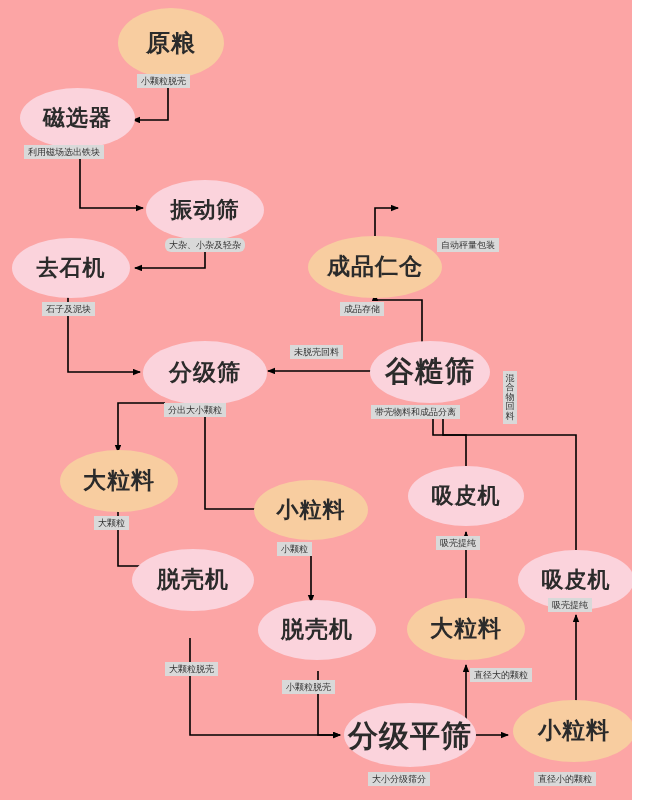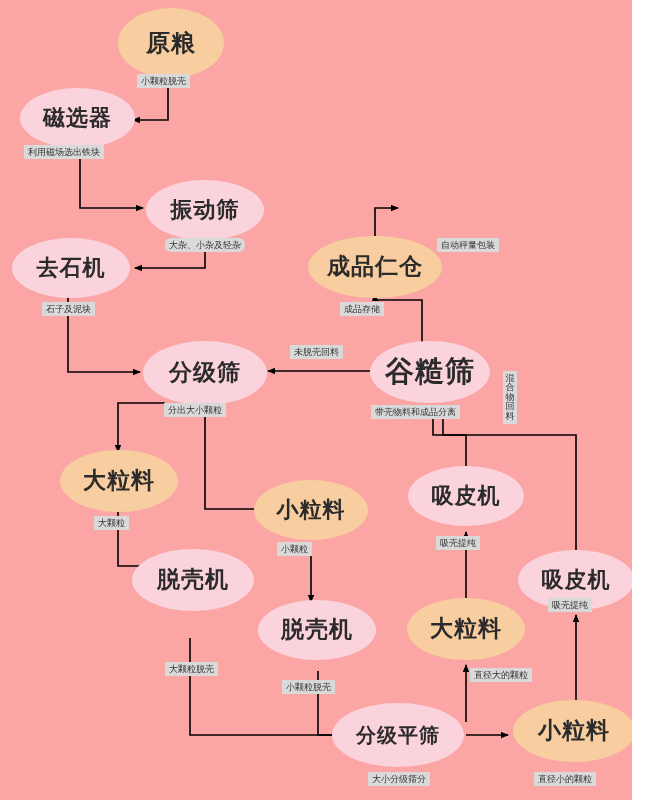--- a/index.html
+++ b/index.html
@@ -144,21 +144,21 @@
   </div>
 
   <div class="node pink" style="left:132px; top:549px; width:122px; height:62px; font-size:23px;">
     <span>脱壳机</span>
   </div>
 
   <div class="node pink" style="left:258px; top:600px; width:118px; height:60px; font-size:23px;">
     <span>脱壳机</span>
   </div>
 
-  <div class="node pink" style="left:332px; top:703px; width:132px; height:64px; font-size:20px;align-items:center;">
+  <div class="node pink" style="left:344px; top:703px; width:132px; height:64px; font-size:30px;align-items:center;">
     <span>分级平筛</span>
   </div>
 
   <div class="node orange" style="left:407px; top:598px; width:118px; height:62px; font-size:23px;">
     <span>大粒料</span>
   </div>
 
   <div class="node orange" style="left:513px; top:700px; width:122px; height:62px; font-size:23px;">
     <span>小粒料</span>
   </div>

